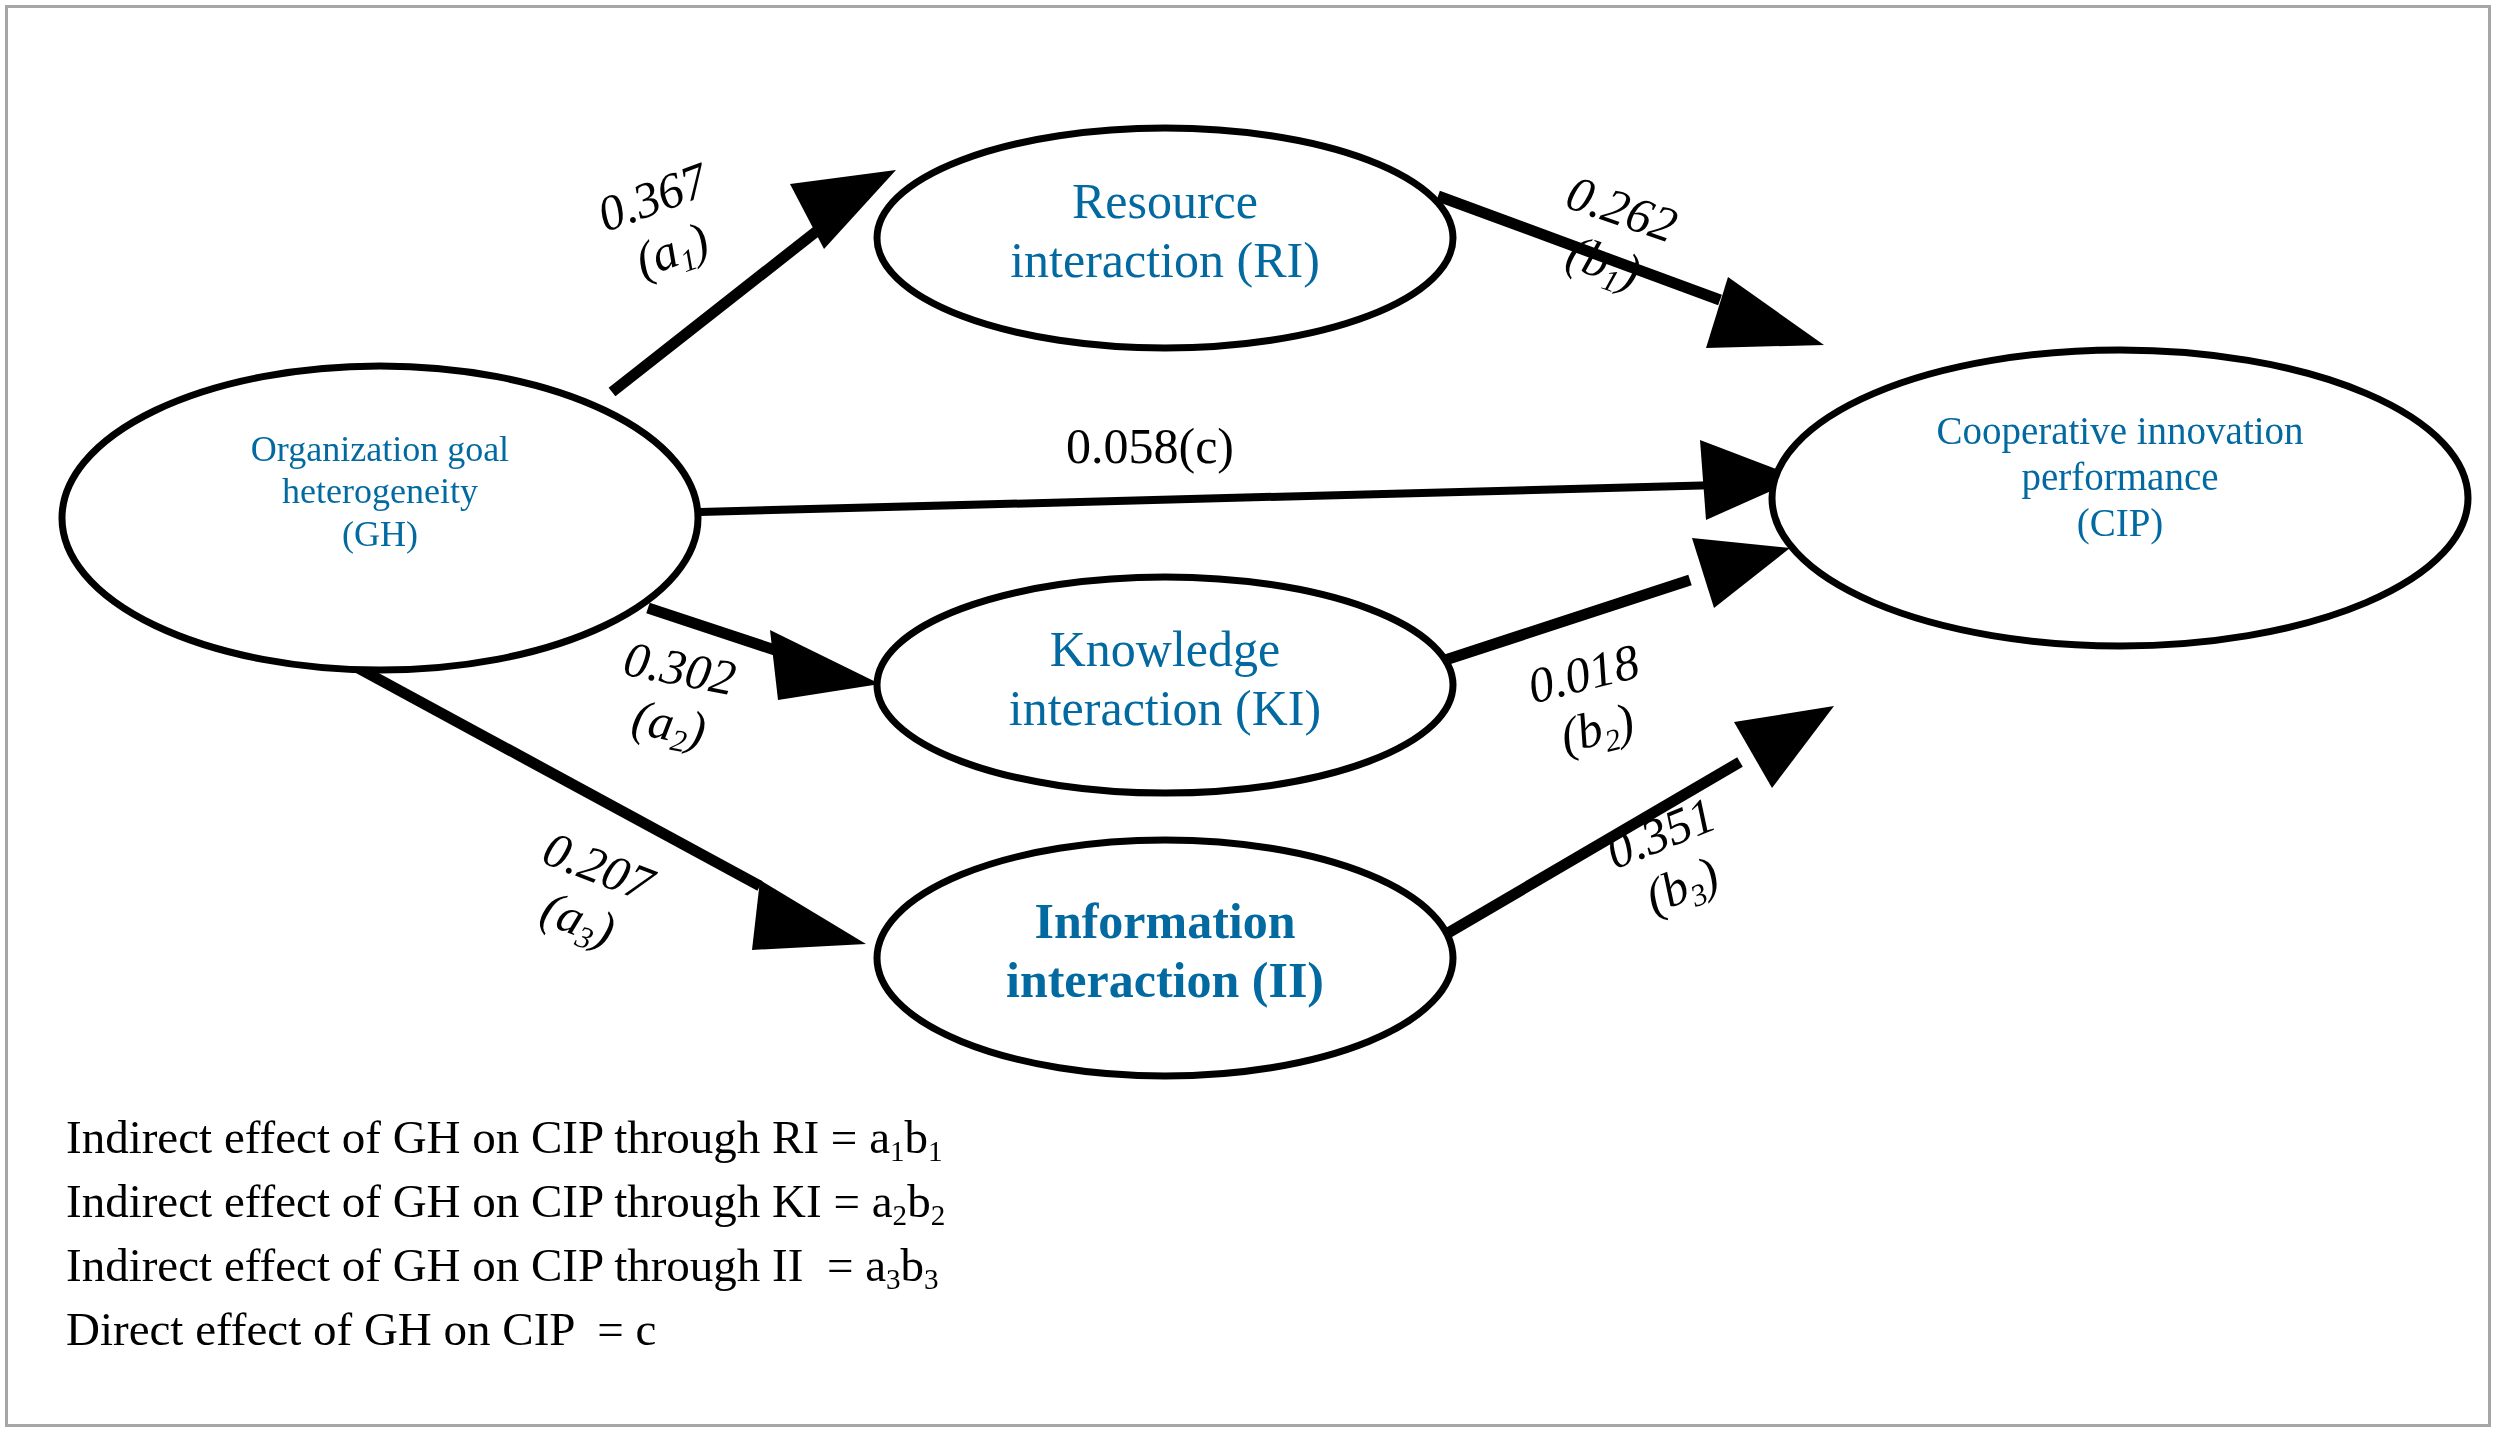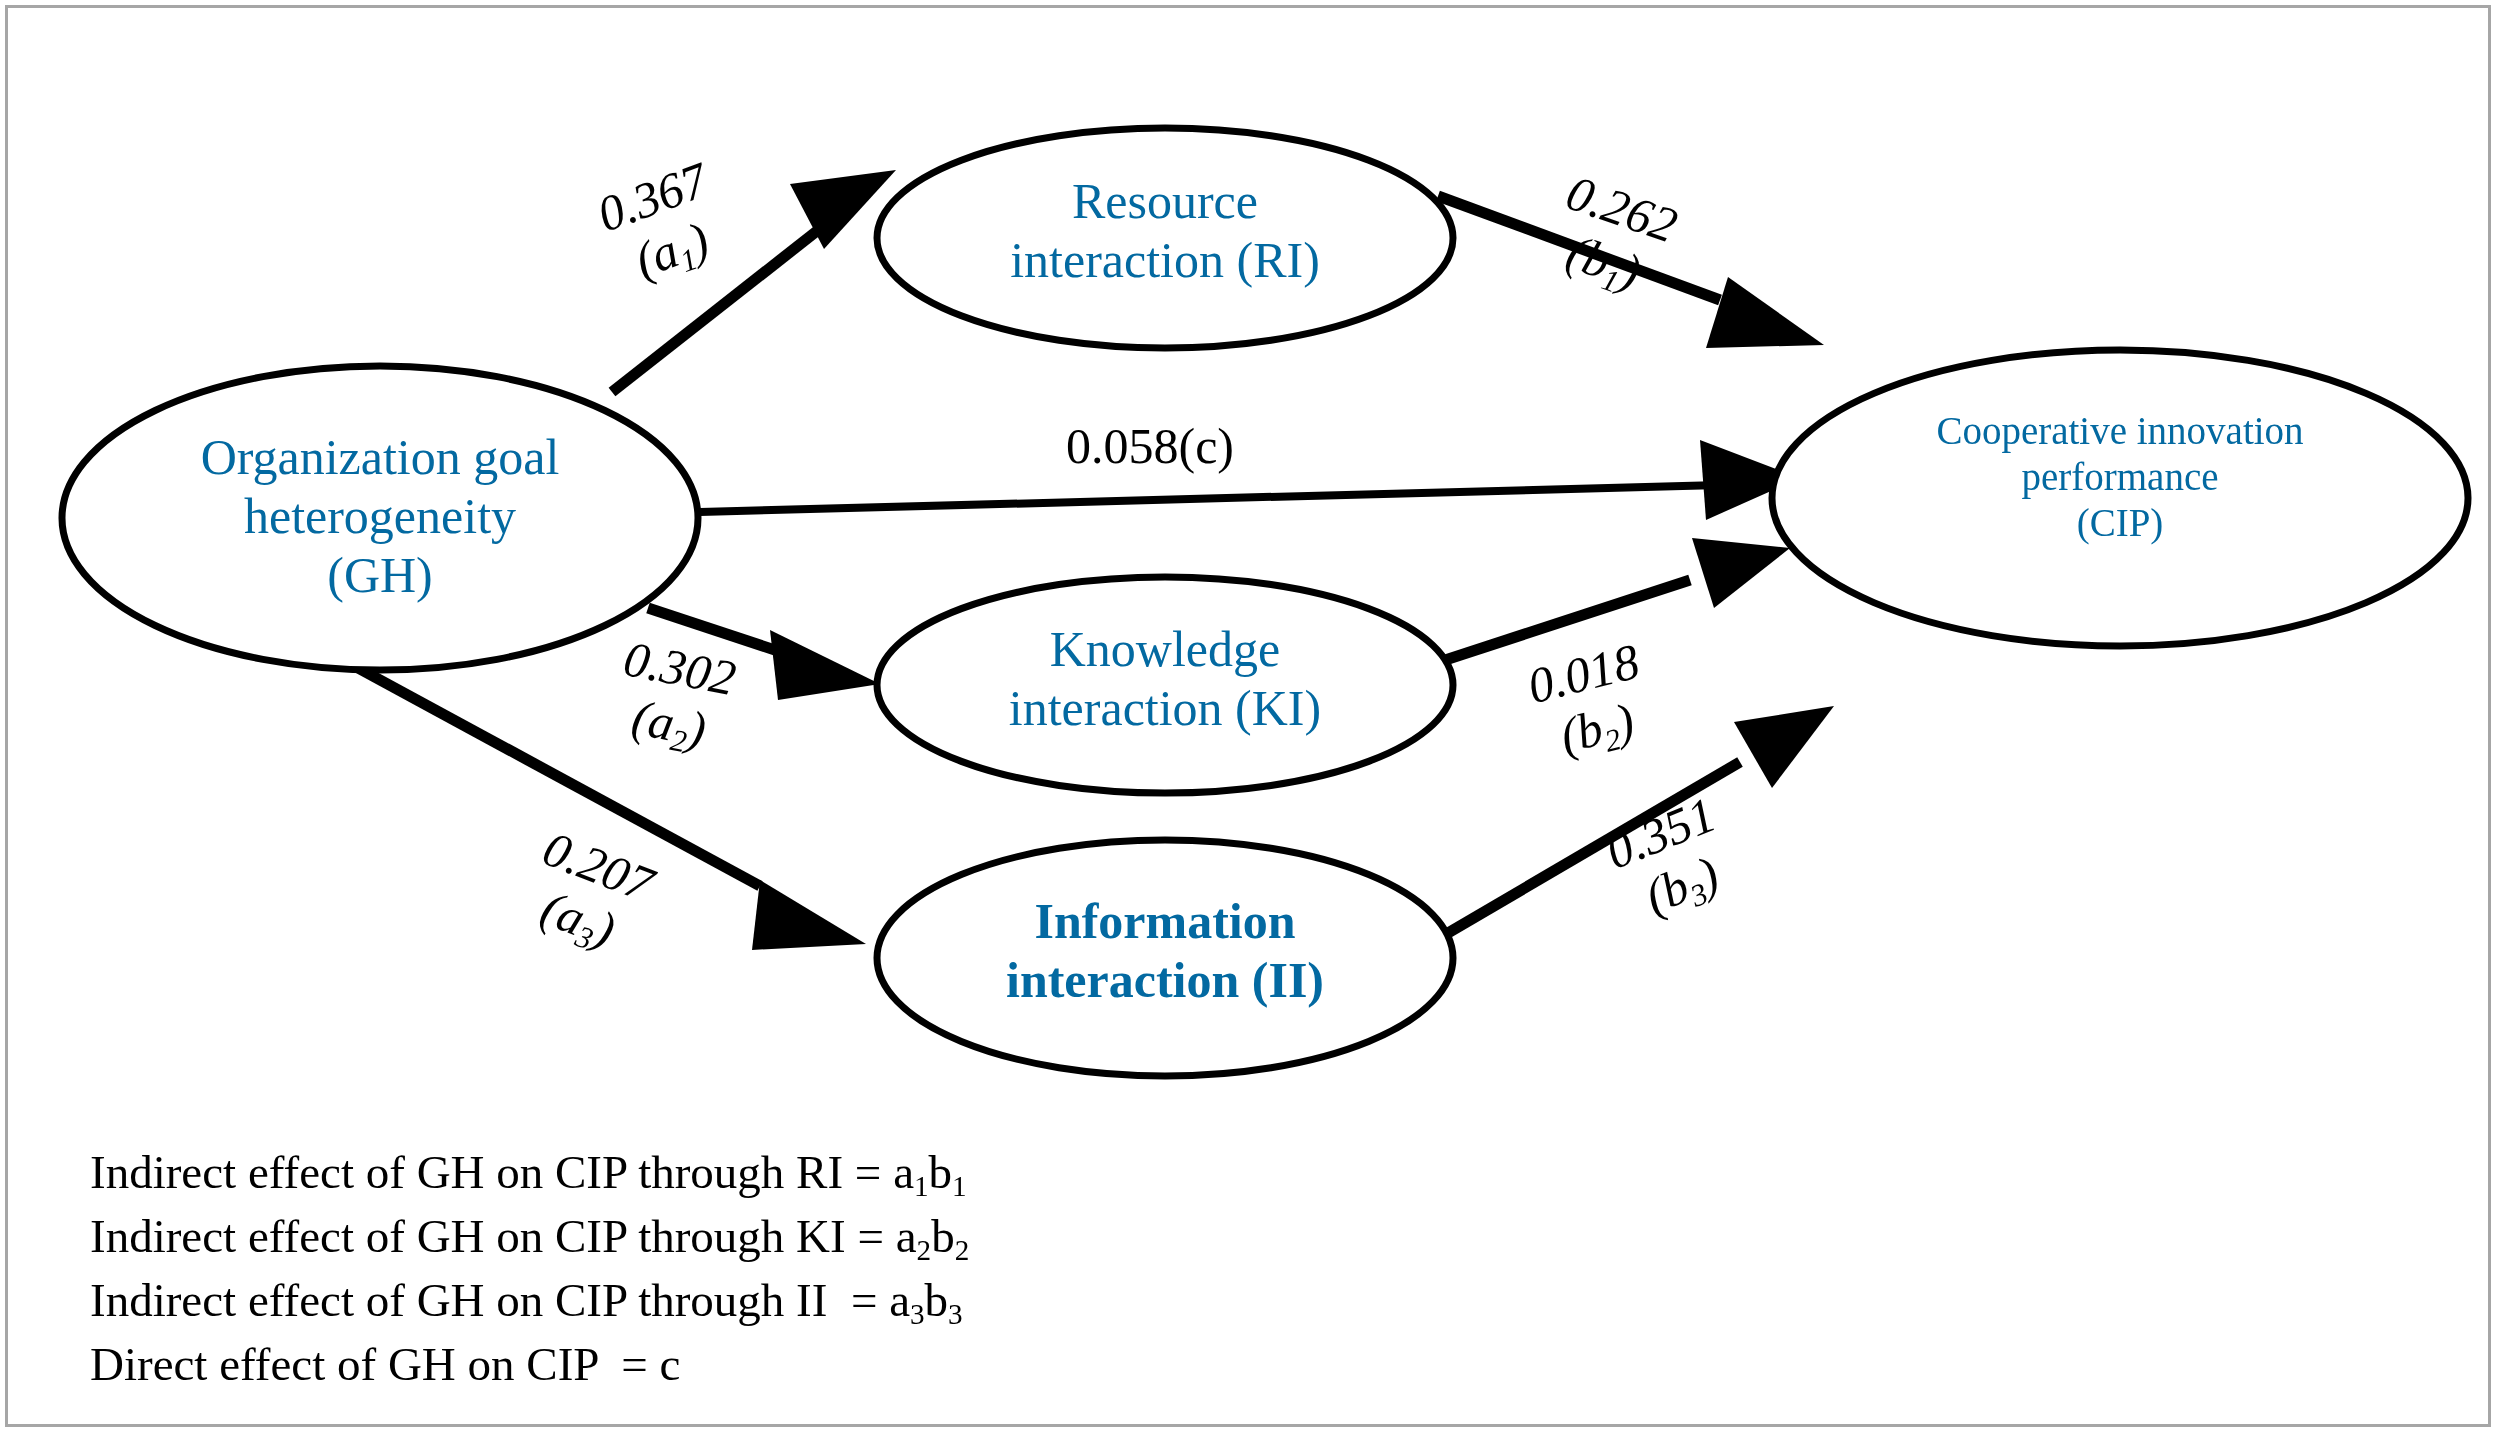--- a/index.html
+++ b/index.html
@@ -54,25 +54,24 @@
   .edge-label .par { display: block; }
   .edge-label sub {
     font-size: 0.62em;
     vertical-align: baseline;
     position: relative;
     top: 0.28em;
   }
   #legend {
     position: absolute;
     left: 66px;
-    top: 1140px;
+    top: 1105px;
     font-family: "Liberation Serif", "DejaVu Serif", serif;
     font-size: 47px;
     color: #000000;
-    margin-left: 24px;
   }
   #legend .legend-line {
     height: 64px;
     line-height: 64px;
     white-space: pre;
   }
   #legend sub {
     font-size: 0.62em;
     vertical-align: baseline;
     position: relative;
@@ -126,21 +125,21 @@
 
     <ellipse cx="1165" cy="238" rx="288" ry="110" fill="#ffffff" stroke="#000000" stroke-width="7"></ellipse>
 
     <ellipse cx="1165" cy="685" rx="288" ry="108" fill="#ffffff" stroke="#000000" stroke-width="7"></ellipse>
 
     <ellipse cx="1165" cy="958" rx="288" ry="118" fill="#ffffff" stroke="#000000" stroke-width="7"></ellipse>
 
     <ellipse cx="2120" cy="498" rx="348" ry="148" fill="#ffffff" stroke="#000000" stroke-width="7"></ellipse>
   </svg>
 
-  <div class="node-label" style="left:70px; top:428px; width:620px; font-size:50px;">Organization goal
+  <div class="node-label" style="left:70px; top:428px; width:620px; font-size:36px;">Organization goal
 heterogeneity
 (GH)</div>
 
   <div class="node-label" style="left:890px; top:172px; width:550px; font-size:50px;">Resource
 interaction (RI)</div>
 
   <div class="node-label" style="left:890px; top:620px; width:550px; font-size:50px;">Knowledge
 interaction (KI)</div>
 
   <div class="node-label" style="left:890px; top:892px; width:550px; font-size:50px;font-weight:bold;">Information

